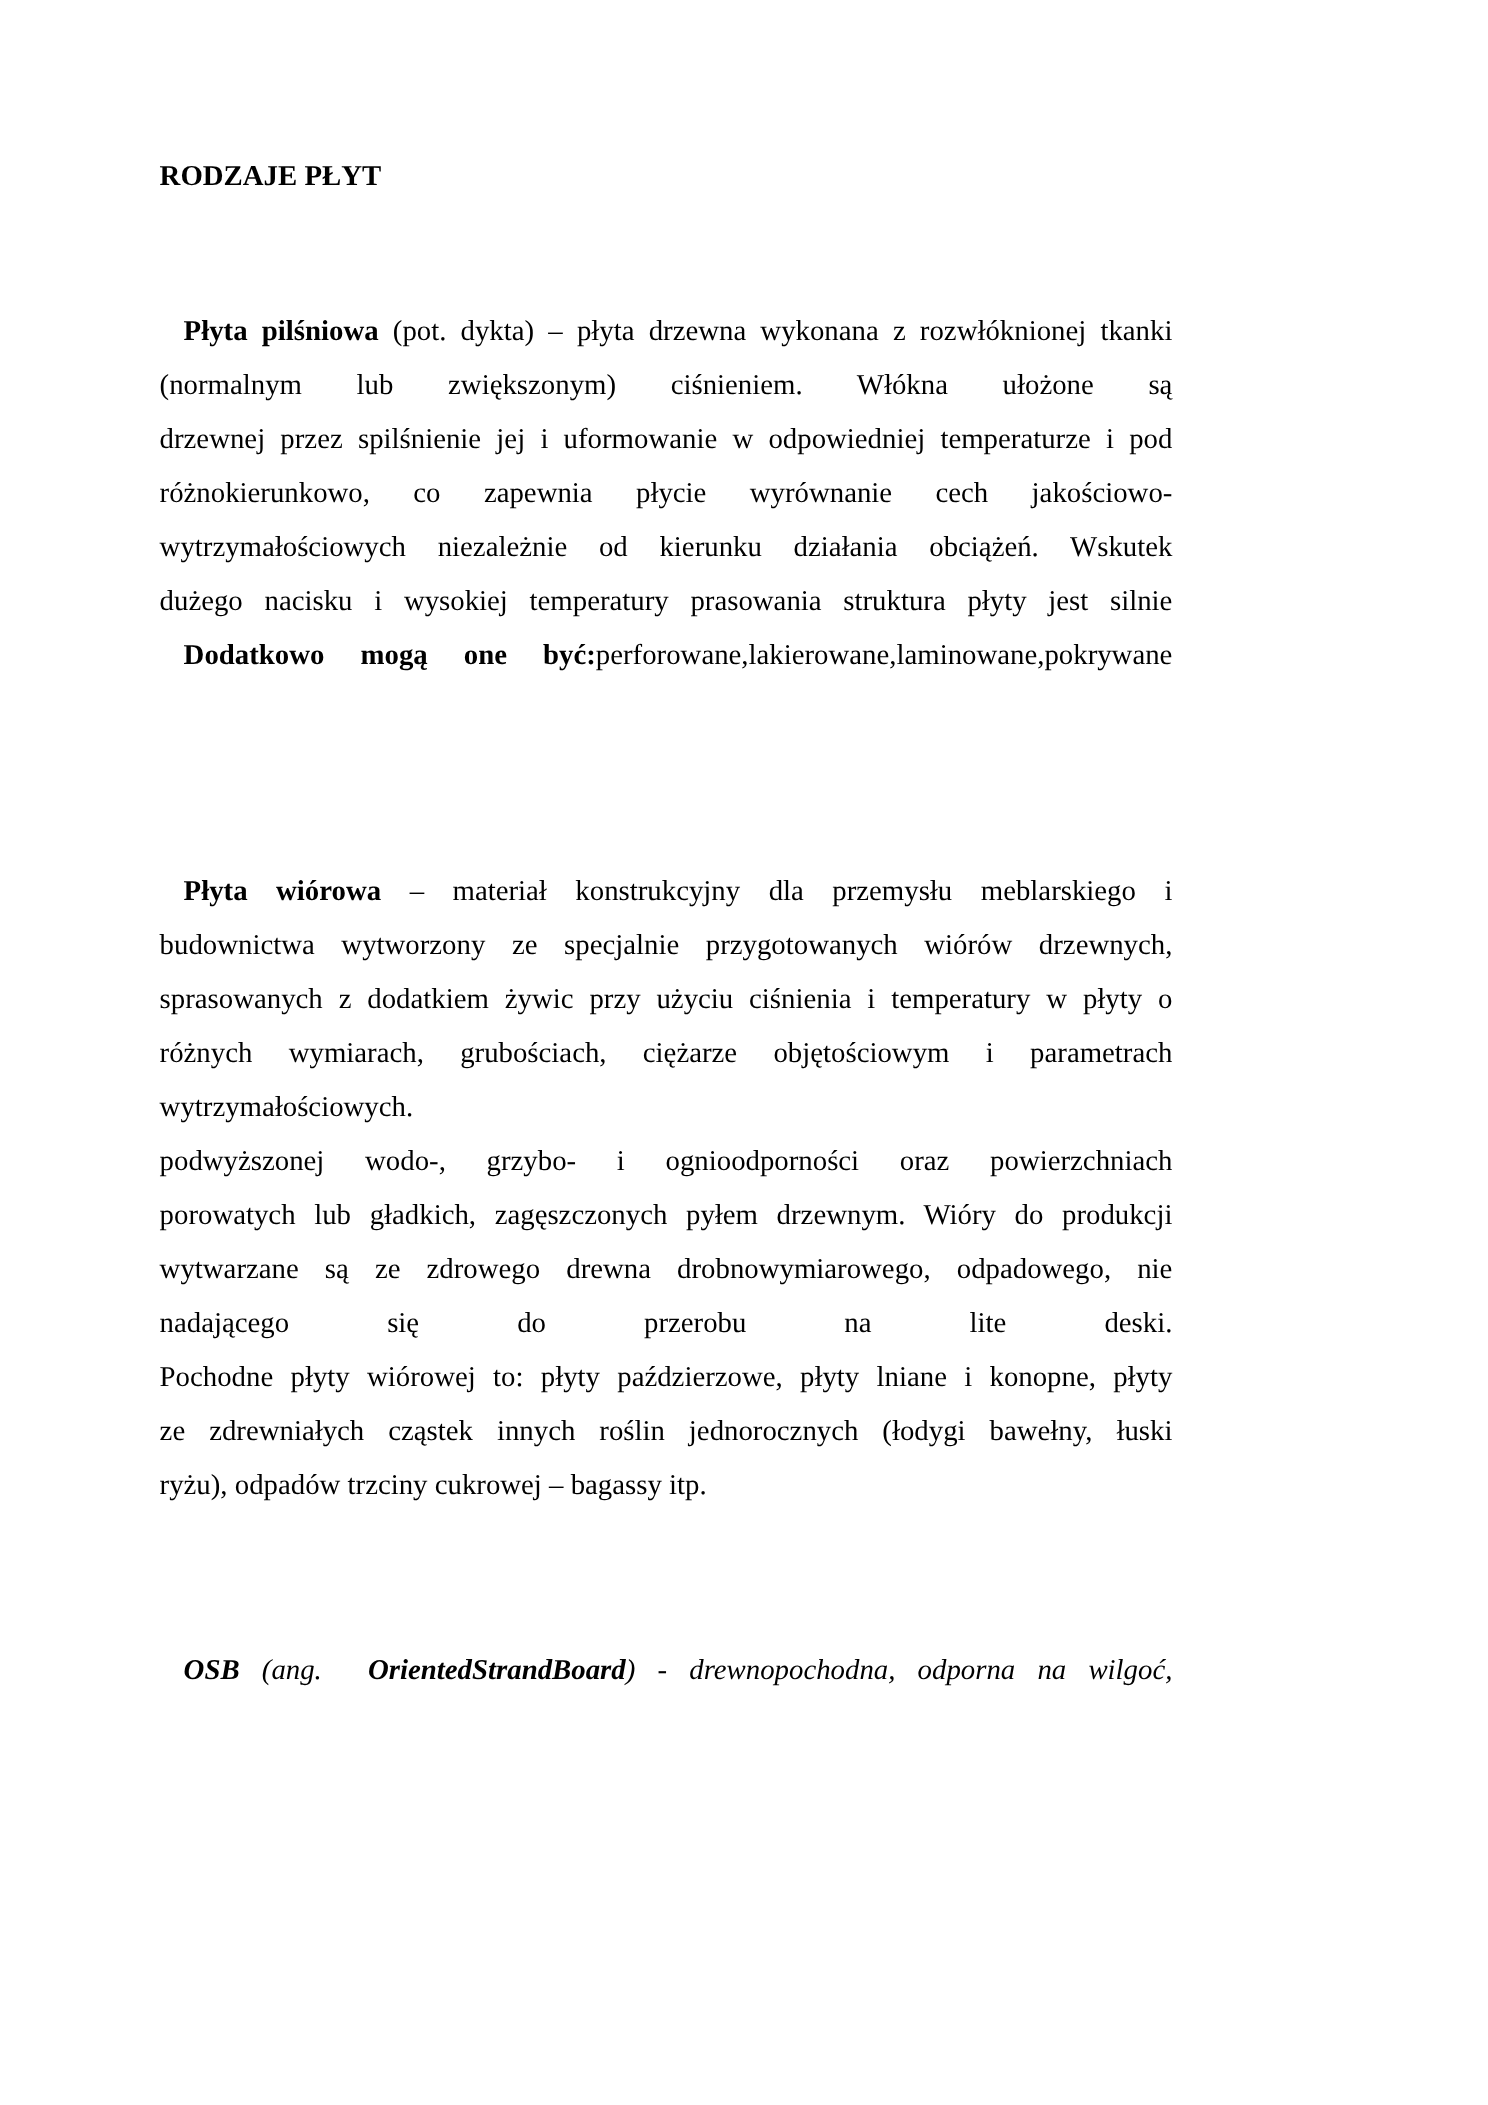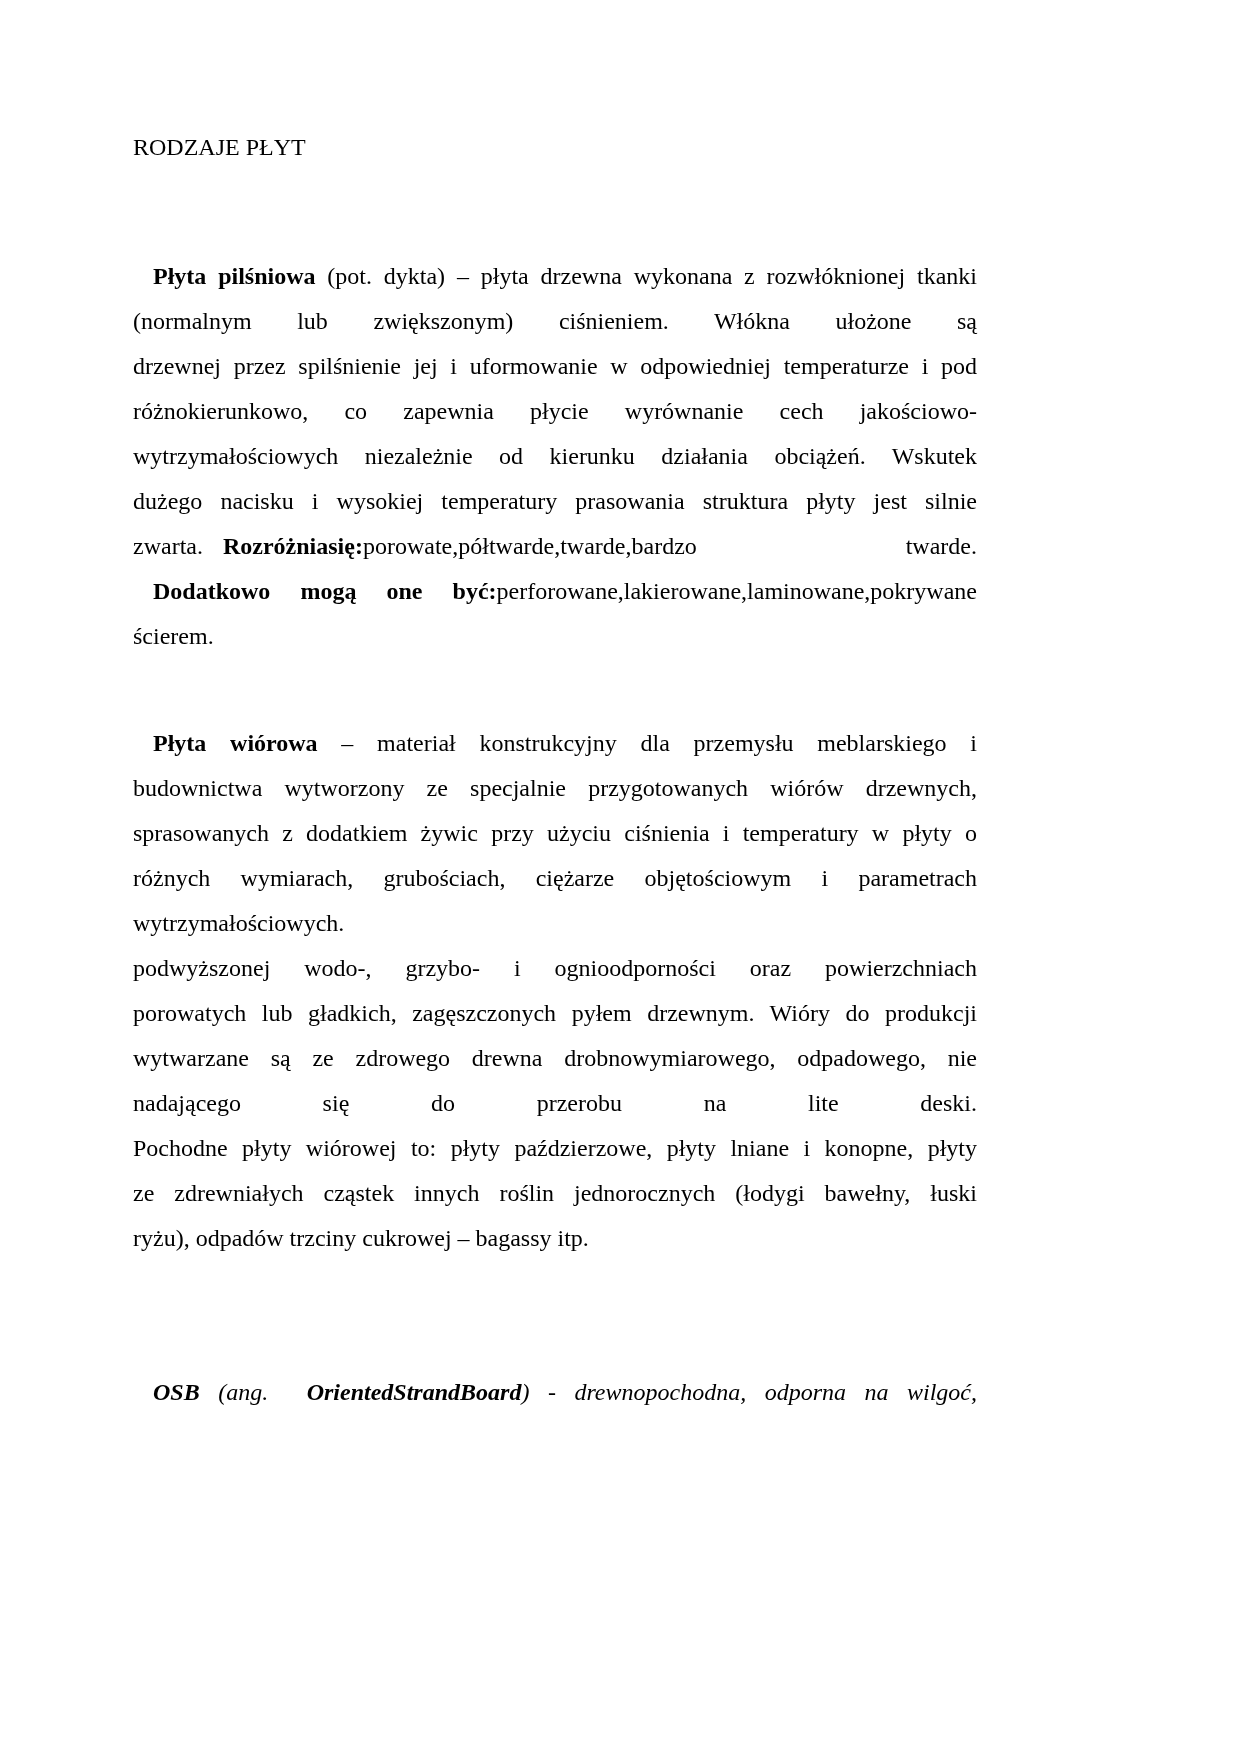--- a/index.html
+++ b/index.html
@@ -4,21 +4,21 @@
 <style>
   html, body { margin: 0; padding: 0; background: #ffffff; }
   body { width: 1240px; height: 1754px; position: relative; overflow: hidden; }
   .page {
     position: absolute; left: 133px; top: 0; width: 844px;
     font-family: "Liberation Serif", "DejaVu Serif", serif;
     font-size: 24px; color: #000;
   }
   .title {
     position: absolute; top: 134px; left: 0;
-    font-weight: normal; font-size: 24px; white-space: nowrap;
+    font-weight: bold; font-size: 24px; white-space: nowrap;
   }
   .para {
     position: absolute; left: 0; width: 844px;
     line-height: 45px; text-align: justify;
   }
   .para b { font-weight: bold; margin-left: 20px; }
   .line { display: block; height: 45px; white-space: nowrap; text-align: justify; text-align-last: justify; }
   .line.last { text-align-last: left; }
   #p1 { top: 254px; }
   #p2 { top: 721px; }
@@ -30,23 +30,21 @@
 <div class="page">
   <div class="title">RODZAJE PŁYT</div>
 
   <div class="para" id="p1">
       <span class="line"><b>Płyta pilśniowa</b><span> (pot. dykta) – płyta drzewna wykonana z rozwłóknionej tkanki</span></span>
       <span class="line"><span>(normalnym lub zwiększonym) ciśnieniem. Włókna ułożone są</span></span>
       <span class="line"><span>drzewnej przez spilśnienie jej i uformowanie w odpowiedniej temperaturze i pod</span></span>
       <span class="line"><span>różnokierunkowo, co zapewnia płycie wyrównanie cech jakościowo-</span></span>
       <span class="line"><span>wytrzymałościowych niezależnie od kierunku działania obciążeń. Wskutek</span></span>
       <span class="line"><span>dużego nacisku i wysokiej temperatury prasowania struktura płyty jest silnie</span></span>
-      <span class="line"><span>zwarta.</span><b>Rozróżniasię:</b><span>porowate,półtwarde,twarde,bardzo twarde.</span></span>
       <span class="line"><b>Dodatkowo mogą one być:</b><span>perforowane,lakierowane,laminowane,pokrywane</span></span>
-      <span class="line last"><span>ścierem.</span></span>
     </div>
   <div class="para" id="p2">
       <span class="line"><b>Płyta wiórowa</b><span> – materiał konstrukcyjny dla przemysłu meblarskiego i</span></span>
       <span class="line"><span>budownictwa wytworzony ze specjalnie przygotowanych wiórów drzewnych,</span></span>
       <span class="line"><span>sprasowanych z dodatkiem żywic przy użyciu ciśnienia i temperatury w płyty o</span></span>
       <span class="line"><span>różnych wymiarach, grubościach, ciężarze objętościowym i parametrach</span></span>
       <span class="line last"><span>wytrzymałościowych.</span></span>
       <span class="line"><span>podwyższonej wodo-, grzybo- i ognioodporności oraz powierzchniach</span></span>
       <span class="line"><span>porowatych lub gładkich, zagęszczonych pyłem drzewnym. Wióry do produkcji</span></span>
       <span class="line"><span>wytwarzane są ze zdrowego drewna drobnowymiarowego, odpadowego, nie</span></span>

